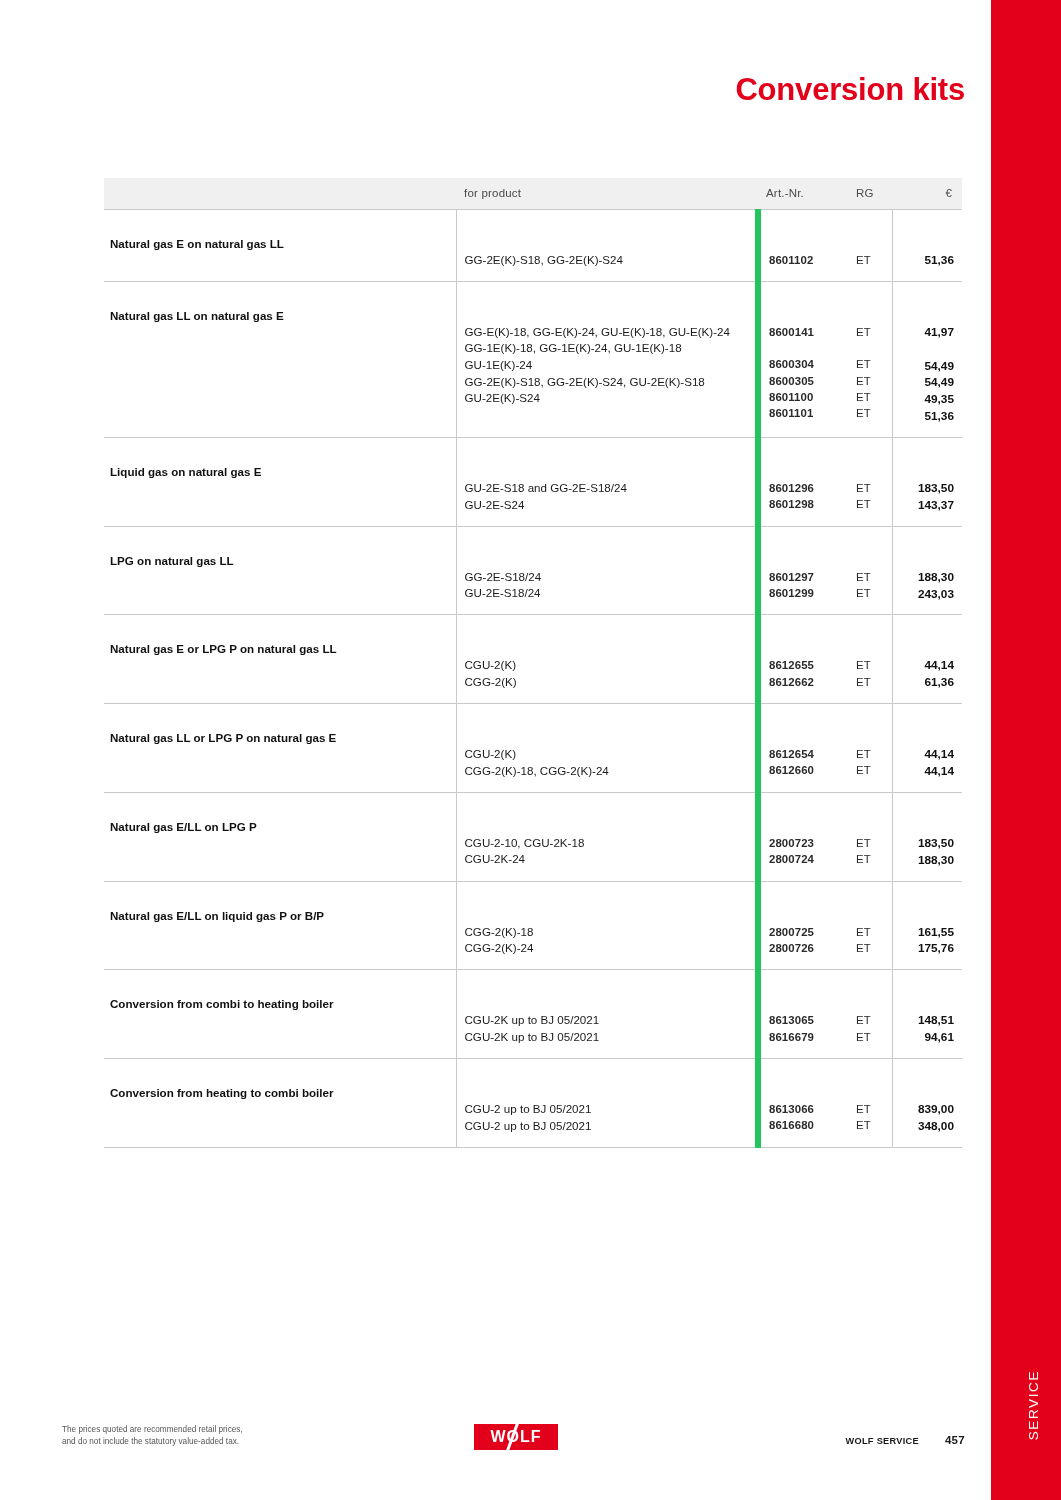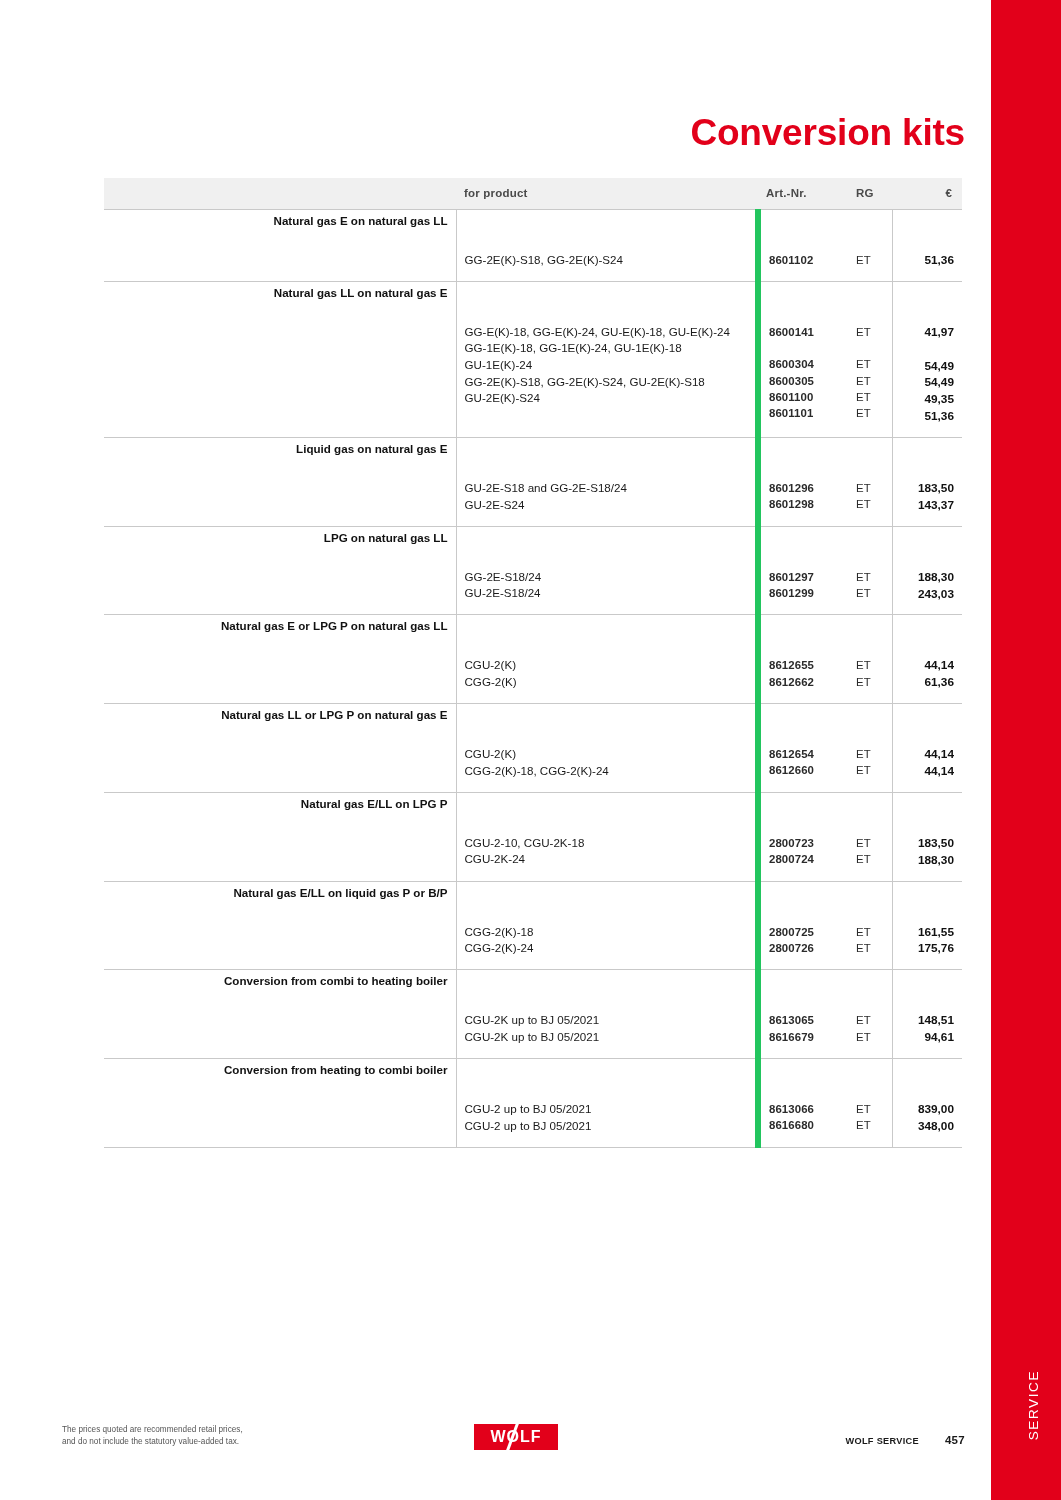--- a/index.html
+++ b/index.html
@@ -35,25 +35,24 @@
     text-orientation: mixed;
     transform: rotate(180deg);
     white-space: nowrap;
   }
   
   .page-title {
     position: absolute;
     top: 72px;
     right: 96px;
     color: #e2001a;
-    font-size: 37px;
+    font-size: 31px;
     font-weight: bold;
     letter-spacing: -0.2px;
     text-align: left;
-    margin-top: 40px;
   }
   
   .table-wrap {
     position: absolute;
     left: 104px;
     top: 178px;
     width: 858px;
   }
   table.kits {
     border-collapse: collapse;
@@ -61,21 +60,21 @@
     table-layout: fixed;
   }
   table.kits col.c-name { width: 352px; }
   table.kits col.c-prod { width: 302px; }
   table.kits col.c-art  { width: 90px; }
   table.kits col.c-rg   { width: 44px; }
   table.kits col.c-eur  { width: 70px; }
 
   thead th {
     background: #f0f0f0;
-    font-weight: bold;
+    font-weight: normal;
     font-size: 11.5px;
     color: #4a4a4a;
     padding: 9px 8px 10px 8px;
     text-align: left;
     vertical-align: middle;
     letter-spacing: 0.2px;
     height: 26px;
     border: none;
     margin-left: 13px;
   }
@@ -90,23 +89,22 @@
     border: none;
   }
   
   .grp {
     border-top: 1px solid #c9c9c9;
   }
   .grp-title {
     font-weight: bold;
     font-size: 11.6px;
     color: #111111;
-    padding: 3px 8px 0 6px;
+    padding: 26px 8px 0 6px;
     line-height: 1.3;
-    text-align: right;
   }
   .cellbox {
     padding: 14px 8px 12px 8px;
     line-height: 1.42;
   }
   .art, .rg {
     font-size: 11.4px;
     color: #2b2b2b;
     letter-spacing: 0.1px;
   }

